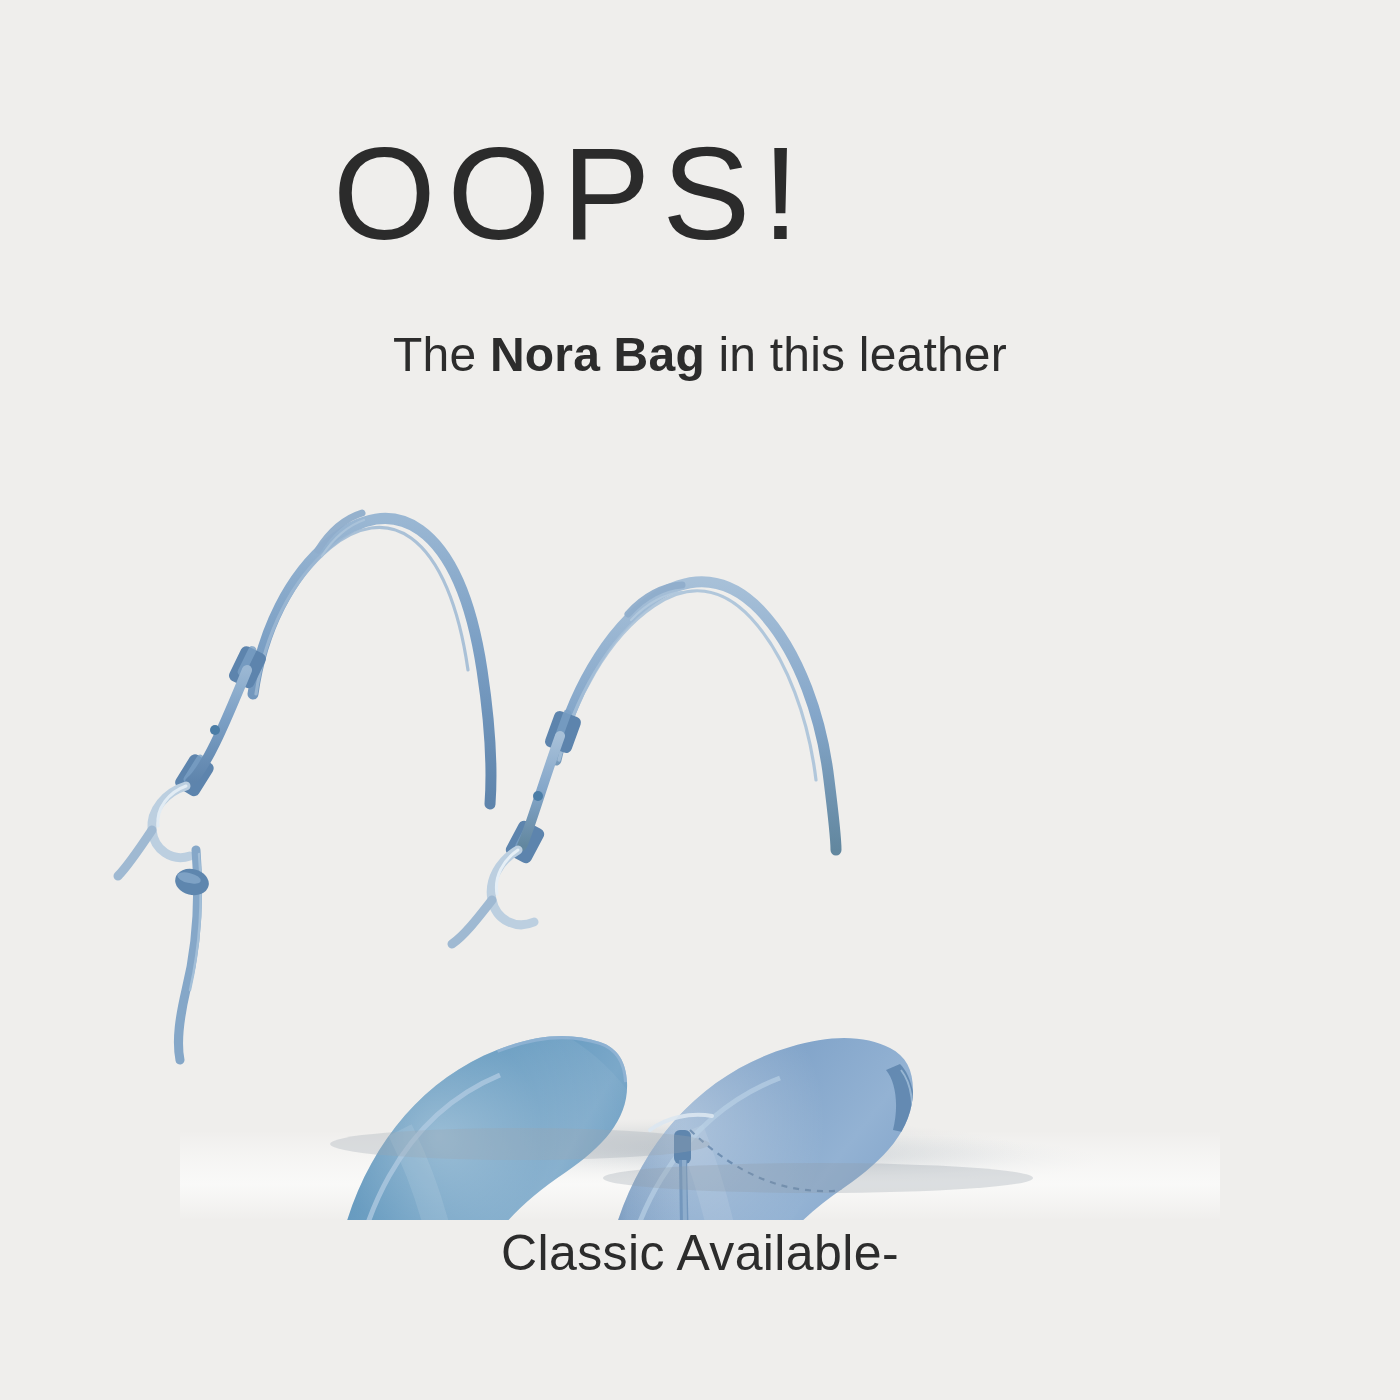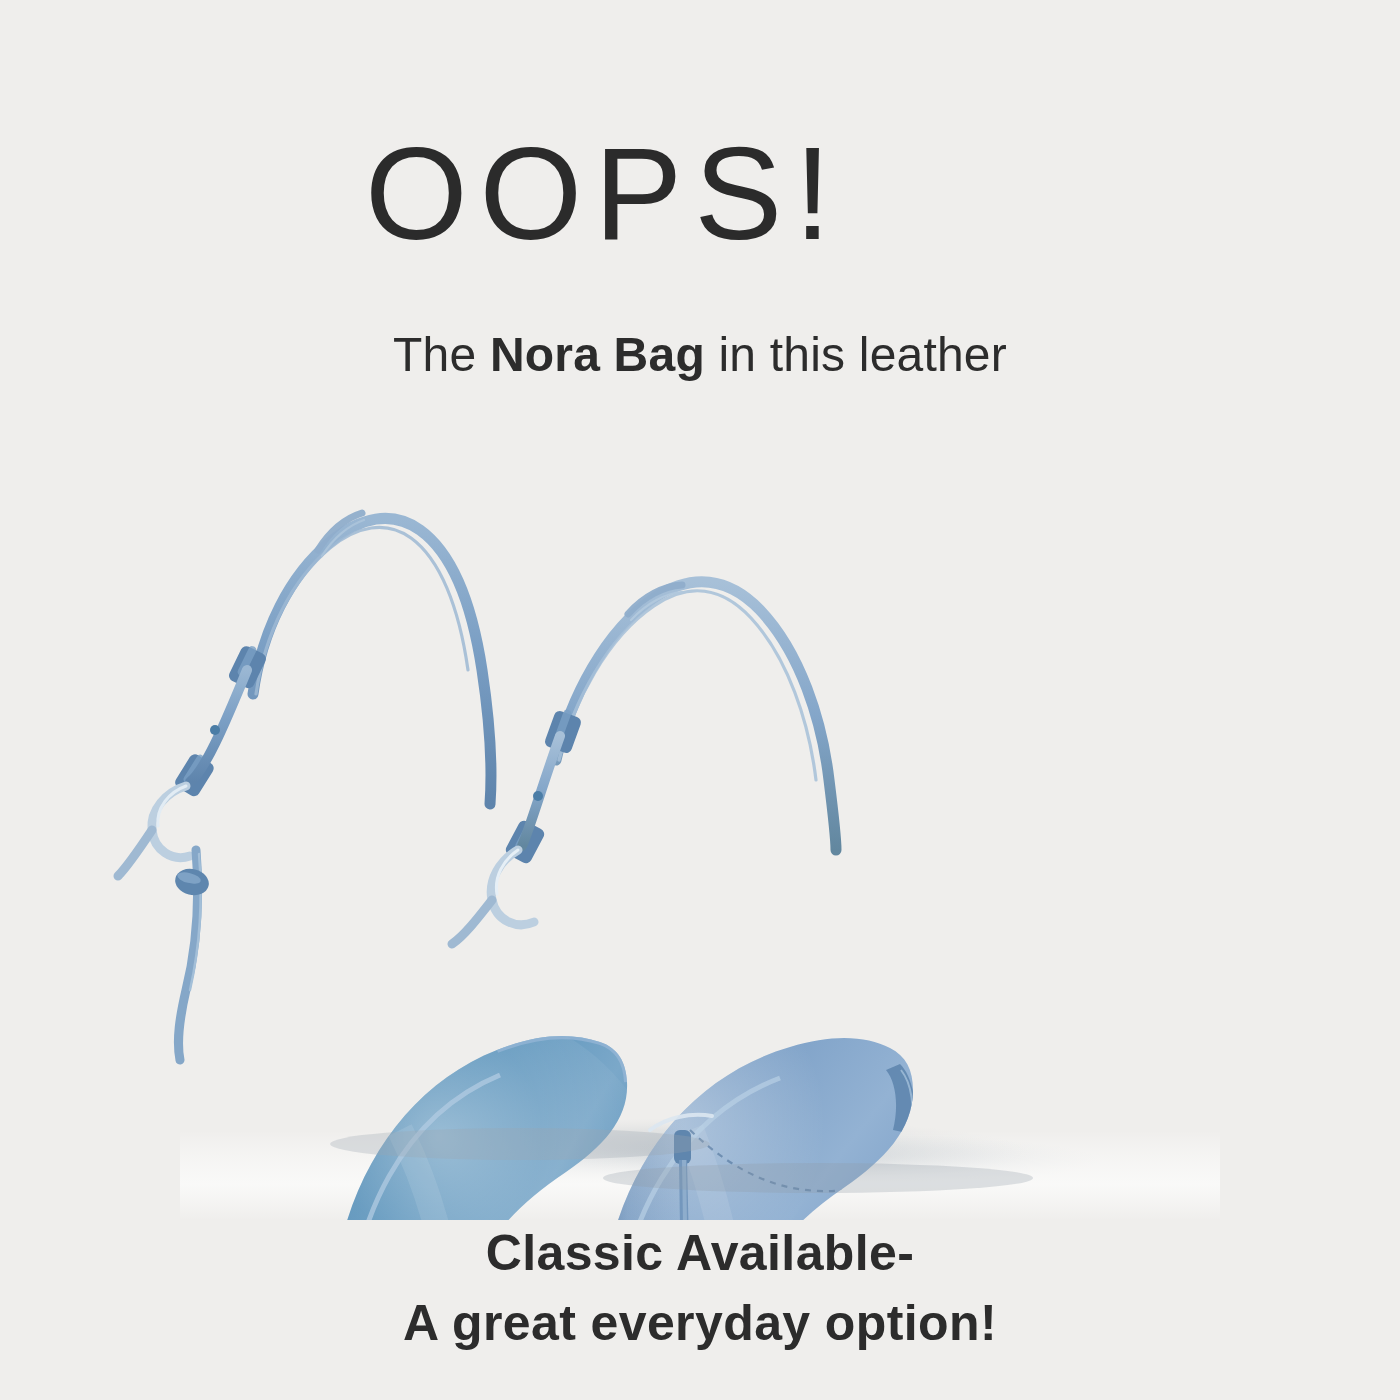--- a/index.html
+++ b/index.html
@@ -26,21 +26,20 @@
     top: 128px;
     left: 0;
     width: 1144px;
     text-align: center;
     font-size: 132px;
     line-height: 1;
     font-weight: 300;
     letter-spacing: 12px;
     color: #2b2b2b;
     font-family: "Liberation Sans", sans-serif;
-    padding-left: 32px;
     -webkit-font-smoothing: antialiased;
   }
 
   
   .submessage {
     position: absolute;
     top: 318px;
     left: 0;
     width: 1400px;
     text-align: center;
@@ -61,21 +60,21 @@
   
   .caption {
     position: absolute;
     top: 1218px;
     left: 0;
     width: 1400px;
     text-align: center;
     color: #2c2c2c;
     font-size: 50px;
     line-height: 70px;
-    font-weight: 700;
+    font-weight: 400;
     letter-spacing: 0.4px;
   }
   .caption .line { display: block; white-space: nowrap; }
 
   
   #product {
     position: absolute;
     left: 0;
     top: 430px;
     width: 1400px;
@@ -373,16 +372,15 @@
 
       <g>
         <ellipse cx="520" cy="714" rx="190" ry="16" fill="#9aa6b0" opacity="0.30"></ellipse>
         <ellipse cx="818" cy="748" rx="215" ry="15" fill="#8e9ba6" opacity="0.28"></ellipse>
       </g>
     </svg>
   </div>
 
   <div class="caption">
     <span class="line">Classic Available-</span>
-    <span class="line">A great everyday option!</span>
   </div>
 
 </div>
 
 </body></html>

